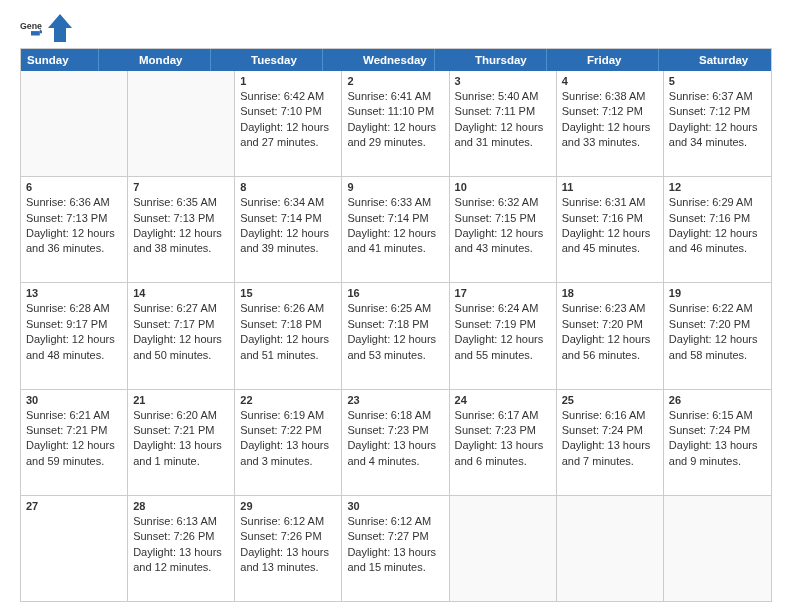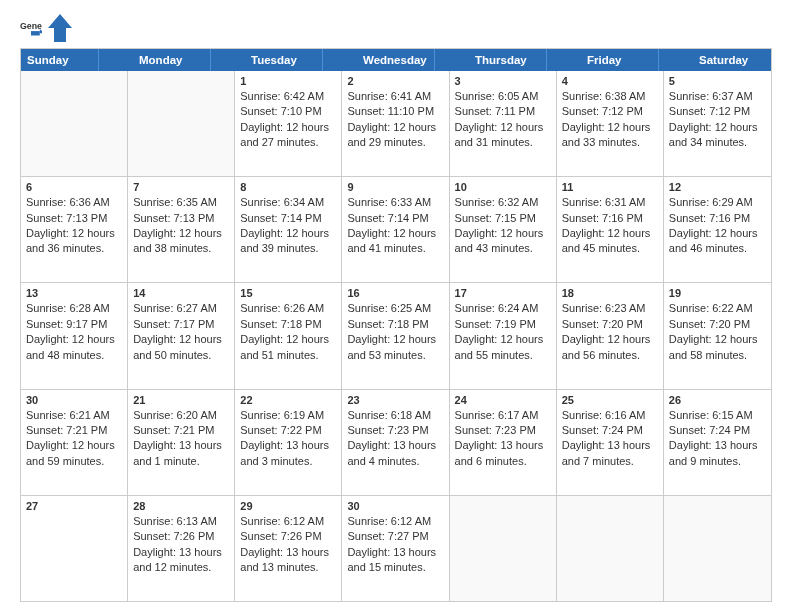--- a/index.html
+++ b/index.html
@@ -147,21 +147,21 @@
 Daylight: 12 hours and 27 minutes.</div>
           </div>
           <div class="cal-cell">
             <span class="day-num">2</span>
             <div class="cell-text" style="white-space: pre-line;">Sunrise: 6:41 AM
 Sunset: 11:10 PM
 Daylight: 12 hours and 29 minutes.</div>
           </div>
           <div class="cal-cell">
             <span class="day-num">3</span>
-            <div class="cell-text" style="white-space: pre-line;">Sunrise: 6:05 AM
+            <div class="cell-text" style="white-space: pre-line;">Sunrise: 5:40 AM
 Sunset: 7:11 PM
 Daylight: 12 hours and 31 minutes.</div>
           </div>
           <div class="cal-cell">
             <span class="day-num">4</span>
             <div class="cell-text" style="white-space: pre-line;">Sunrise: 6:38 AM
 Sunset: 7:12 PM
 Daylight: 12 hours and 33 minutes.</div>
           </div>
           <div class="cal-cell">

